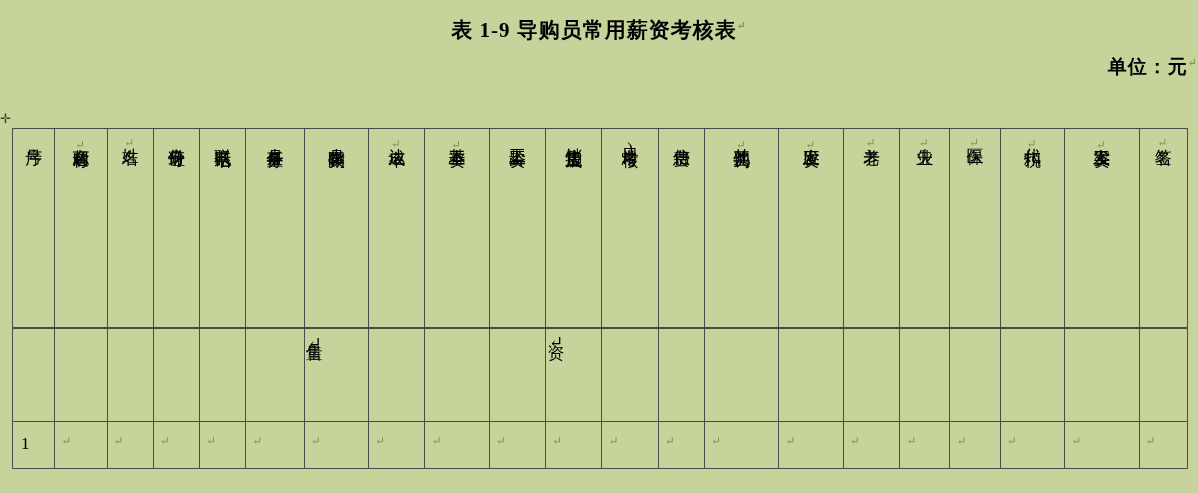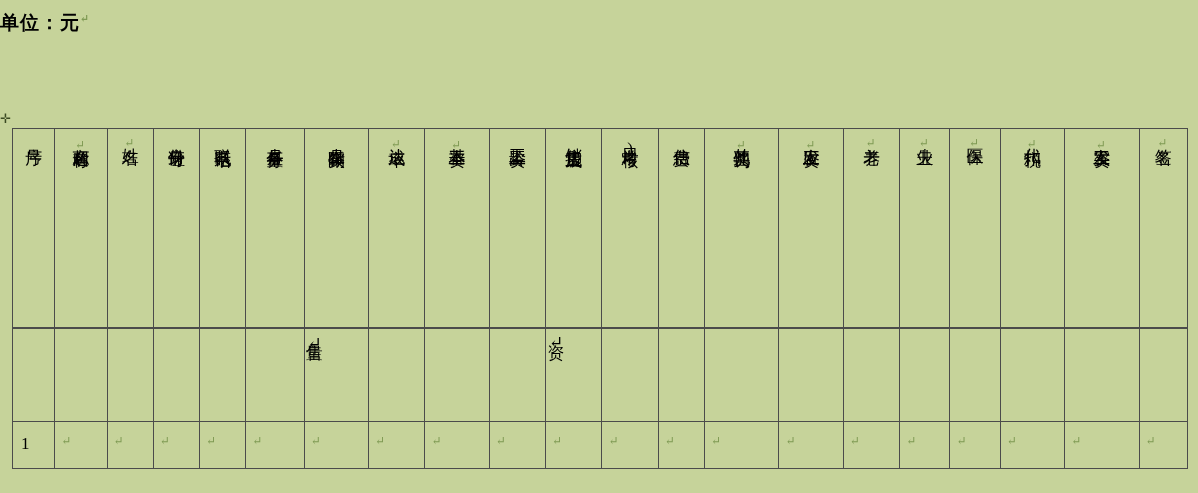--- a/index.html
+++ b/index.html
@@ -21,21 +21,21 @@
   }
   .doc-title {
     text-align: center;
     font-size: 21px;
     font-weight: bold;
     color: #000;
     padding-top: 16px;
     letter-spacing: 1px;
   }
   .doc-subtitle {
-    text-align: left;
+    text-align: right;
     font-size: 19px;
     font-weight: bold;
     color: #000;
     padding-top: 10px;
     letter-spacing: 1px;
   }
   .title-mark {
     font-size: 11px;
     color: #7f9a54;
     vertical-align: super;
@@ -125,20 +125,23 @@
   }
   .thick-sep {
     border-top: 2px solid #4b4b4b !important;
   }
 </style>
 </head>
 <body>
 
 <div class="page">
 
+  <div class="doc-title">
+    <span>表 1-9 导购员常用薪资考核表</span><span class="title-mark">↵</span>
+  </div>
 
   <div class="doc-subtitle">
     <span>单位：元</span><span class="title-mark">↵</span>
   </div>
 
   <div class="corner-mark">✛</div>
 
   <div class="table-wrap">
     <table class="grid">
       <colgroup id="colgroup">

